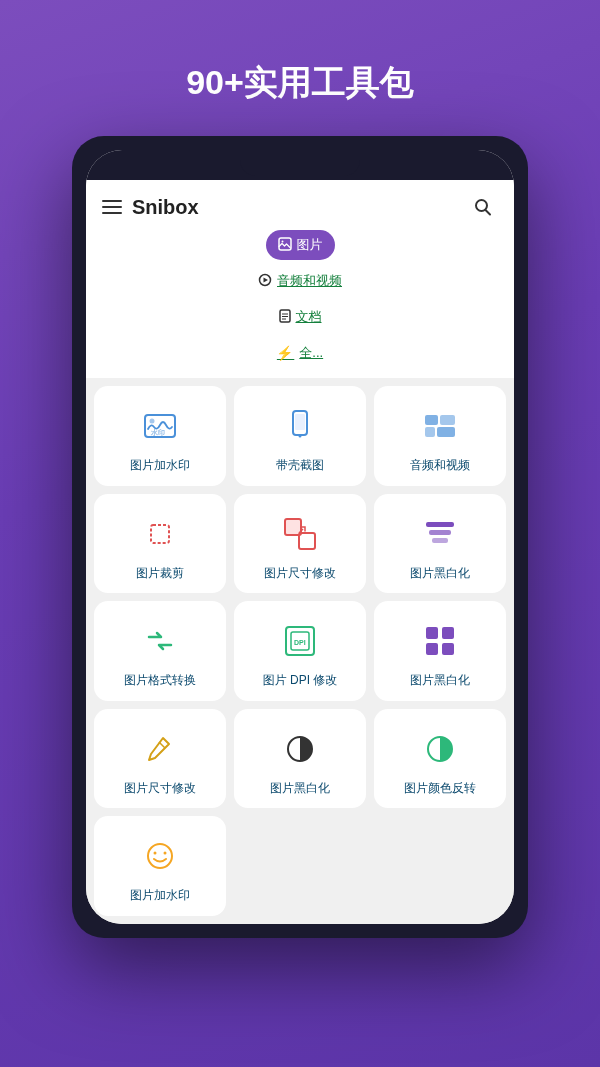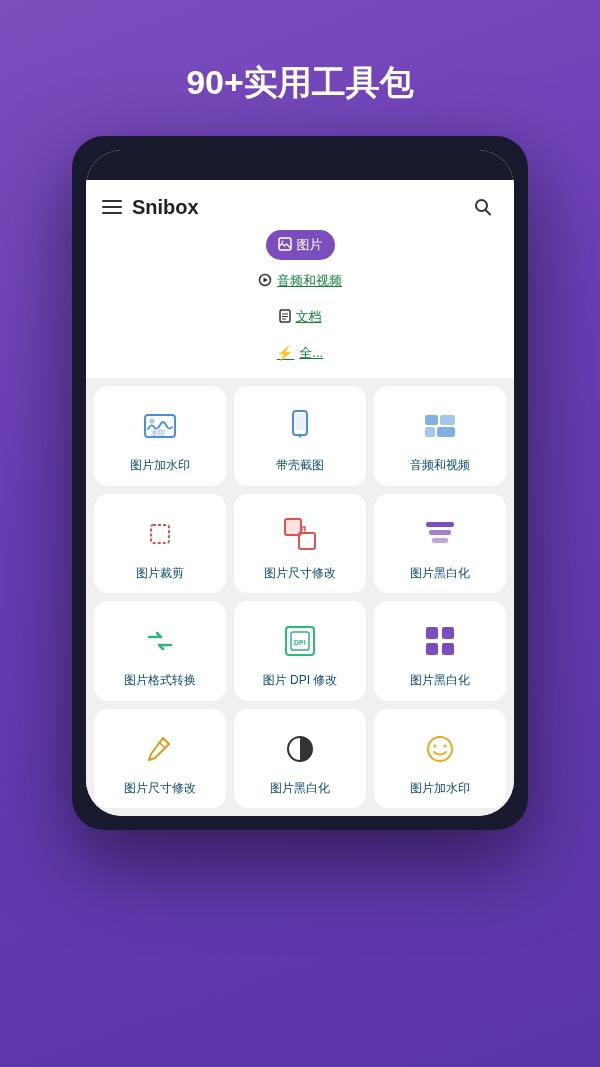--- a/index.html
+++ b/index.html
@@ -374,20 +374,29 @@
         <div class="tool-icon icon-bw">
           <svg class="svg-icon" viewBox="0 0 38 38" fill="none">
             <circle cx="19" cy="19" r="12" stroke="#333" stroke-width="2"></circle>
             <path d="M19 7 A12 12 0 0 1 19 31 Z" fill="#333"></path>
           </svg>
         </div>
         <span class="tool-label">图片黑白化</span>
       </div>
 
 
+      <div class="grid-item">
+        <div class="tool-icon icon-invert">
+          <svg class="svg-icon" viewBox="0 0 38 38" fill="none">
+            <circle cx="19" cy="19" r="12" fill="none" stroke="#2db87a" stroke-width="2"></circle>
+            <path d="M19 7 A12 12 0 0 1 19 31 Z" fill="#2db87a"></path>
+          </svg>
+        </div>
+        <span class="tool-label">图片颜色反转</span>
+      </div>
 
       <div class="grid-item">
         <div class="tool-icon icon-emoji">
           <svg class="svg-icon" viewBox="0 0 38 38" fill="none">
             <circle cx="19" cy="19" r="12" stroke="#f5a623" stroke-width="2" fill="none"></circle>
             <circle cx="14" cy="16" r="1.5" fill="#f5a623"></circle>
             <circle cx="24" cy="16" r="1.5" fill="#f5a623"></circle>
             <path d="M13 22 Q19 27 25 22" stroke="#f5a623" stroke-width="2" fill="none" stroke-linecap="round"></path>
           </svg>
         </div>

